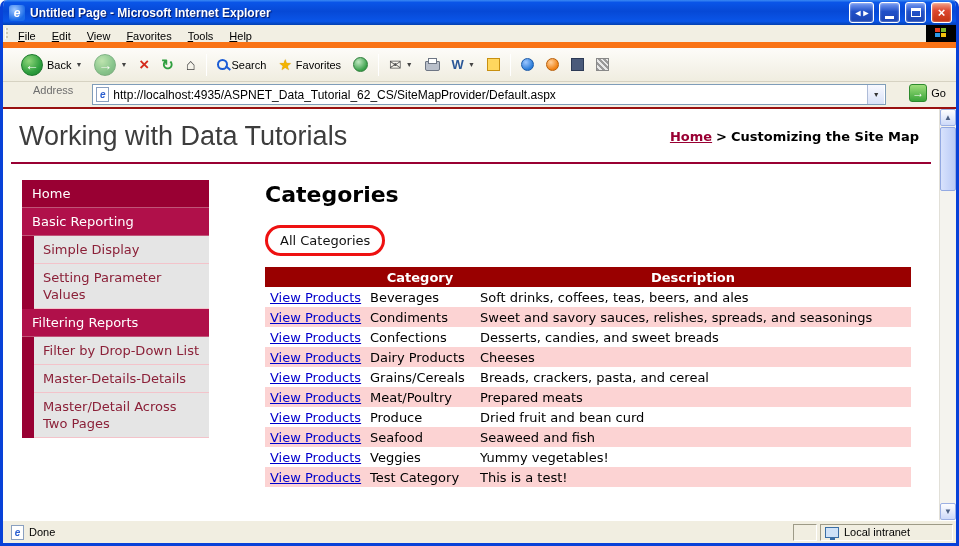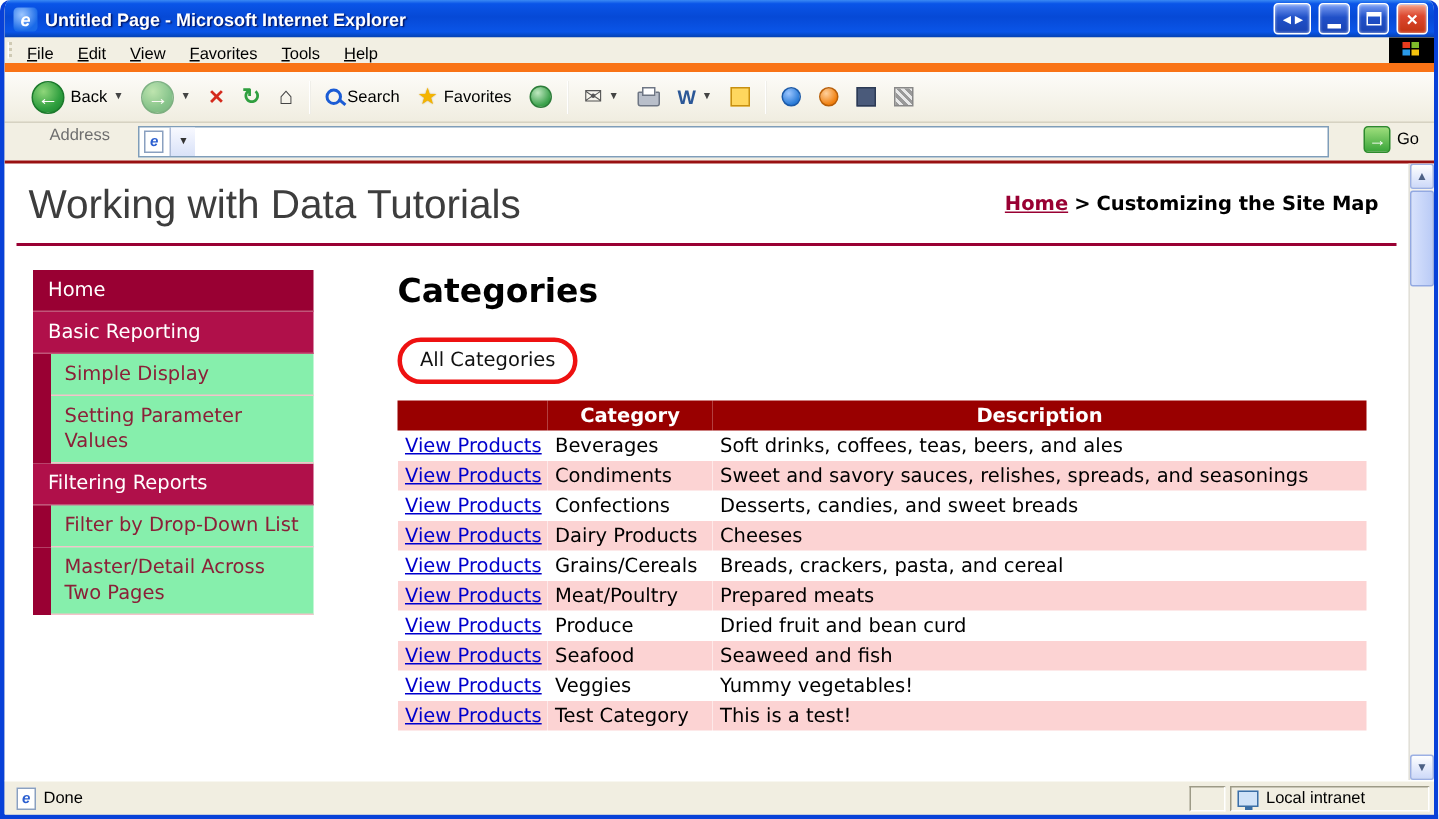--- a/index.html
+++ b/index.html
@@ -95,21 +95,21 @@
   .rule { border-top: 2px solid #990033; margin: 4px 8px 0 8px; }
 
   .body-row { display: flex; padding-top: 16px; }
 
   
   .sidebar { width: 187px; margin-left: 19px; flex-shrink: 0; font-size: 13px; }
   .side-dark { background: #990033; color: #fff; padding: 6px 10px; border-bottom: 1px solid #c05578; cursor: pointer; }
   .side-section { background: #b0104a; color: #fff; padding: 6px 10px; border-bottom: 1px solid #c05578; cursor: pointer; }
   .side-light { display: flex; cursor: pointer; }
   .side-light .strip { width: 12px; background: #990033; flex-shrink: 0; }
-  .side-light .lbl { flex: 1; background: #86efac; color: #8b2038; padding: 5px 9px; line-height: 17px; border-bottom: 1px solid #f3c3ca; }
+  .side-light .lbl { flex: 1; background: #e5e5e5; color: #8b2038; padding: 5px 9px; line-height: 17px; border-bottom: 1px solid #f3c3ca; }
 
   
   .main { flex: 1; padding-left: 56px; padding-right: 18px; min-width: 0; }
   .cats-heading { font-size: 22px; font-weight: bold; color: #000; margin: 2px 0 18px; }
   .badge-wrap { margin-bottom: 11px; }
   .badge { display: inline-block; border: 3px solid #e11; border-radius: 16px; padding: 5px 12px; font-size: 13px; color: #111; }
 
   table.grid { border-collapse: collapse; table-layout: fixed; width: 646px; font-size: 13px; }
   .grid th { background: #990000; color: #fff; font-weight: bold; text-align: center; padding: 2px 4px; height: 20px; }
   .grid td { padding: 2px 5px; height: 20px; white-space: nowrap; overflow: hidden; color: #000; }
@@ -231,20 +231,21 @@
     <span class="tool-btn">
         <span class="grid-icon"></span>
       </span>
   </div>
 
   <div class="addressbar">
     <span class="grip"></span>
     <span class="addr-label">Address</span>
     <span class="addr-input">
       <span class="page-icon">e</span>
+      <span class="addr-url">http://localhost:4935/ASPNET_Data_Tutorial_62_CS/SiteMapProvider/Default.aspx</span>
       <span class="addr-drop">▼</span>
     </span>
     <span class="go-box">
       <span class="go-icon">→</span>
       <span>Go</span>
     </span>
   </div>
 
   <div class="content">
     <div class="page-area">
@@ -270,20 +271,24 @@
             <span class="strip"></span>
             <span class="lbl">Setting Parameter Values</span>
           </div>
           <div class="side-section">Filtering Reports</div>
           <div class="side-light">
             <span class="strip"></span>
             <span class="lbl">Filter by Drop-Down List</span>
           </div>
           <div class="side-light">
             <span class="strip"></span>
+            <span class="lbl">Master-Details-Details</span>
+          </div>
+          <div class="side-light">
+            <span class="strip"></span>
             <span class="lbl">Master/Detail Across Two Pages</span>
           </div>
         </div>
 
         <div class="main">
           <div class="cats-heading">Categories</div>
           <div class="badge-wrap">
             <span class="badge">All Categories</span>
           </div>
 

